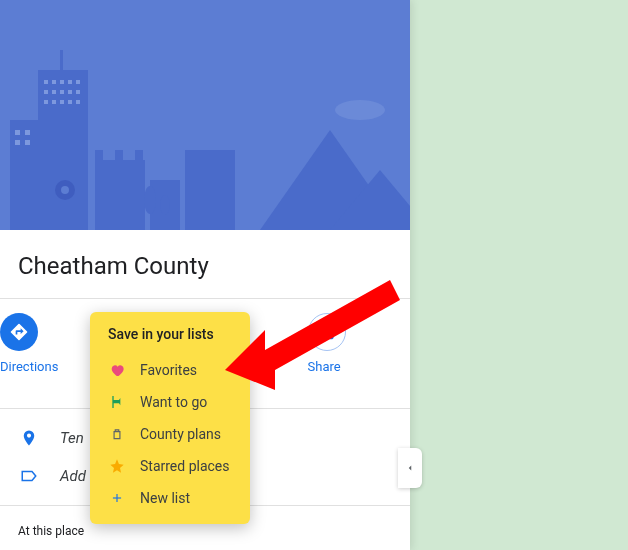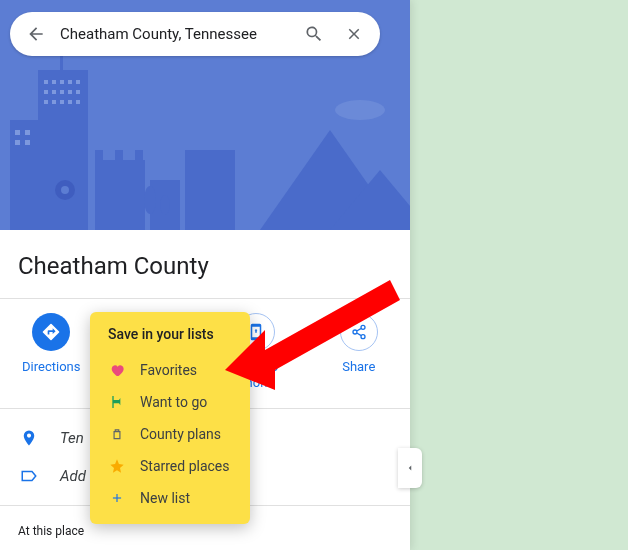--- a/index.html
+++ b/index.html
@@ -7,21 +7,21 @@
   .map-bg { position: absolute; inset: 0; background: #d0e8d2; }
   .panel { position: absolute; left: 0; top: 0; width: 410px; height: 550px; background: #fff; box-shadow: 2px 0 8px rgba(0,0,0,0.1); }
   .hero { height: 230px; background: #5c7dd3; position: relative; overflow: hidden; }
   .skyline { position: absolute; bottom: 0; left: 0; right: 0; height: 180px; }
   .searchbar { position: absolute; left: 10px; top: 12px; width: 370px; height: 44px; background: #fff; border-radius: 22px; display: flex; align-items: center; padding: 0 6px; box-shadow: 0 1px 3px rgba(0,0,0,0.2); }
   .sb-btn { width: 40px; height: 40px; display: flex; align-items: center; justify-content: center; color: #5f6368; cursor: pointer; border-radius: 50%; }
   .sb-input { flex: 1; border: none; outline: none; font-size: 15px; color: #202124; padding: 0 4px; }
   .title { padding: 22px 18px 18px; font-size: 24px; font-weight: 400; color: #202124; }
   .divider { height: 1px; background: #e0e0e0; }
   .actions { display: flex; padding: 14px 0 18px; }
-  .action { flex: 1; display: flex; flex-direction: column; align-items: center; gap: 8px; font-size: 13px; color: #1a73e8; cursor: pointer; }
+  .action { flex: 1; display: flex; flex-direction: column; align-items: flex-start; gap: 8px; font-size: 13px; color: #1a73e8; cursor: pointer; }
   .action-circle { width: 38px; height: 38px; border-radius: 50%; display: flex; align-items: center; justify-content: center; }
   .action-circle.solid { background: #1a73e8; }
   .action-circle.outline { border: 1px solid #a5c3f3; }
   .details { padding: 10px 0; font-style: italic; }
   .drow { display: flex; align-items: center; padding: 10px 18px; gap: 20px; color: #3c4043; font-size: 15px; }
   .drow .icn { width: 22px; display: flex; justify-content: center; color: #1a73e8; }
   .section-head { padding: 18px 18px 0; font-size: 12px; font-weight: 400; color: #202124; }
   .popup { position: absolute; left: 90px; top: 312px; width: 160px; background: #fde047; border-radius: 6px; box-shadow: 0 4px 16px rgba(0,0,0,0.25); padding: 14px 0 10px; }
   .popup-title { font-size: 14px; font-weight: 500; color: #202124; padding: 0 18px 12px; }
   .popup-item { display: flex; align-items: center; gap: 14px; padding: 8px 18px; font-size: 14px; color: #3c4043; cursor: pointer; }
@@ -79,38 +79,20 @@
       <ellipse cx="165" cy="155" rx="5" ry="10" fill="#4a6bca"></ellipse>
 
       <rect x="60" y="0" width="3" height="20" fill="#4a6bca"></rect>
 
       <circle cx="65" cy="140" r="10" fill="#3f5dbf"></circle>
       <circle cx="65" cy="140" r="4" fill="#5c7dd3"></circle>
 
       <ellipse cx="360" cy="60" rx="25" ry="10" fill="#6b8ad8"></ellipse>
     </svg>
 
-    <div class="searchbar">
-      <div class="sb-btn">
-        <svg width="20" height="20" viewBox="0 0 24 24">
-            <path fill="#5f6368" d="M20 11H7.8l5.6-5.6L12 4l-8 8 8 8 1.4-1.4L7.8 13H20z"></path>
-          </svg>
-      </div>
-      <input class="sb-input" value="Cheatham County, Tennessee" style="">
-      <div class="sb-btn">
-        <svg width="20" height="20" viewBox="0 0 24 24">
-            <path fill="#5f6368" d="M15.5 14h-.8l-.3-.3a6.5 6.5 0 10-.7.7l.3.3v.8l5 5 1.5-1.5-5-5zM9.5 14a4.5 4.5 0 110-9 4.5 4.5 0 010 9z"></path>
-          </svg>
-      </div>
-      <div class="sb-btn">
-        <svg width="18" height="18" viewBox="0 0 24 24">
-            <path fill="#5f6368" d="M19 6.4L17.6 5 12 10.6 6.4 5 5 6.4 10.6 12 5 17.6 6.4 19 12 13.4 17.6 19 19 17.6 13.4 12z"></path>
-          </svg>
-      </div>
-    </div>
   </div>
 
   <h1 class="title">Cheatham County</h1>
   <div class="divider"></div>
 
   <div class="actions">
     <div class="action">
       <div class="action-circle solid">
         <svg width="20" height="20" viewBox="0 0 24 24">
             <path fill="#fff" d="M21.7 11.3l-9-9a1 1 0 00-1.4 0l-9 9a1 1 0 000 1.4l9 9a1 1 0 001.4 0l9-9a1 1 0 000-1.4zM14 14.5V12h-4v3H8v-4a1 1 0 011-1h5V7.5l3.5 3.5L14 14.5z"></path>

